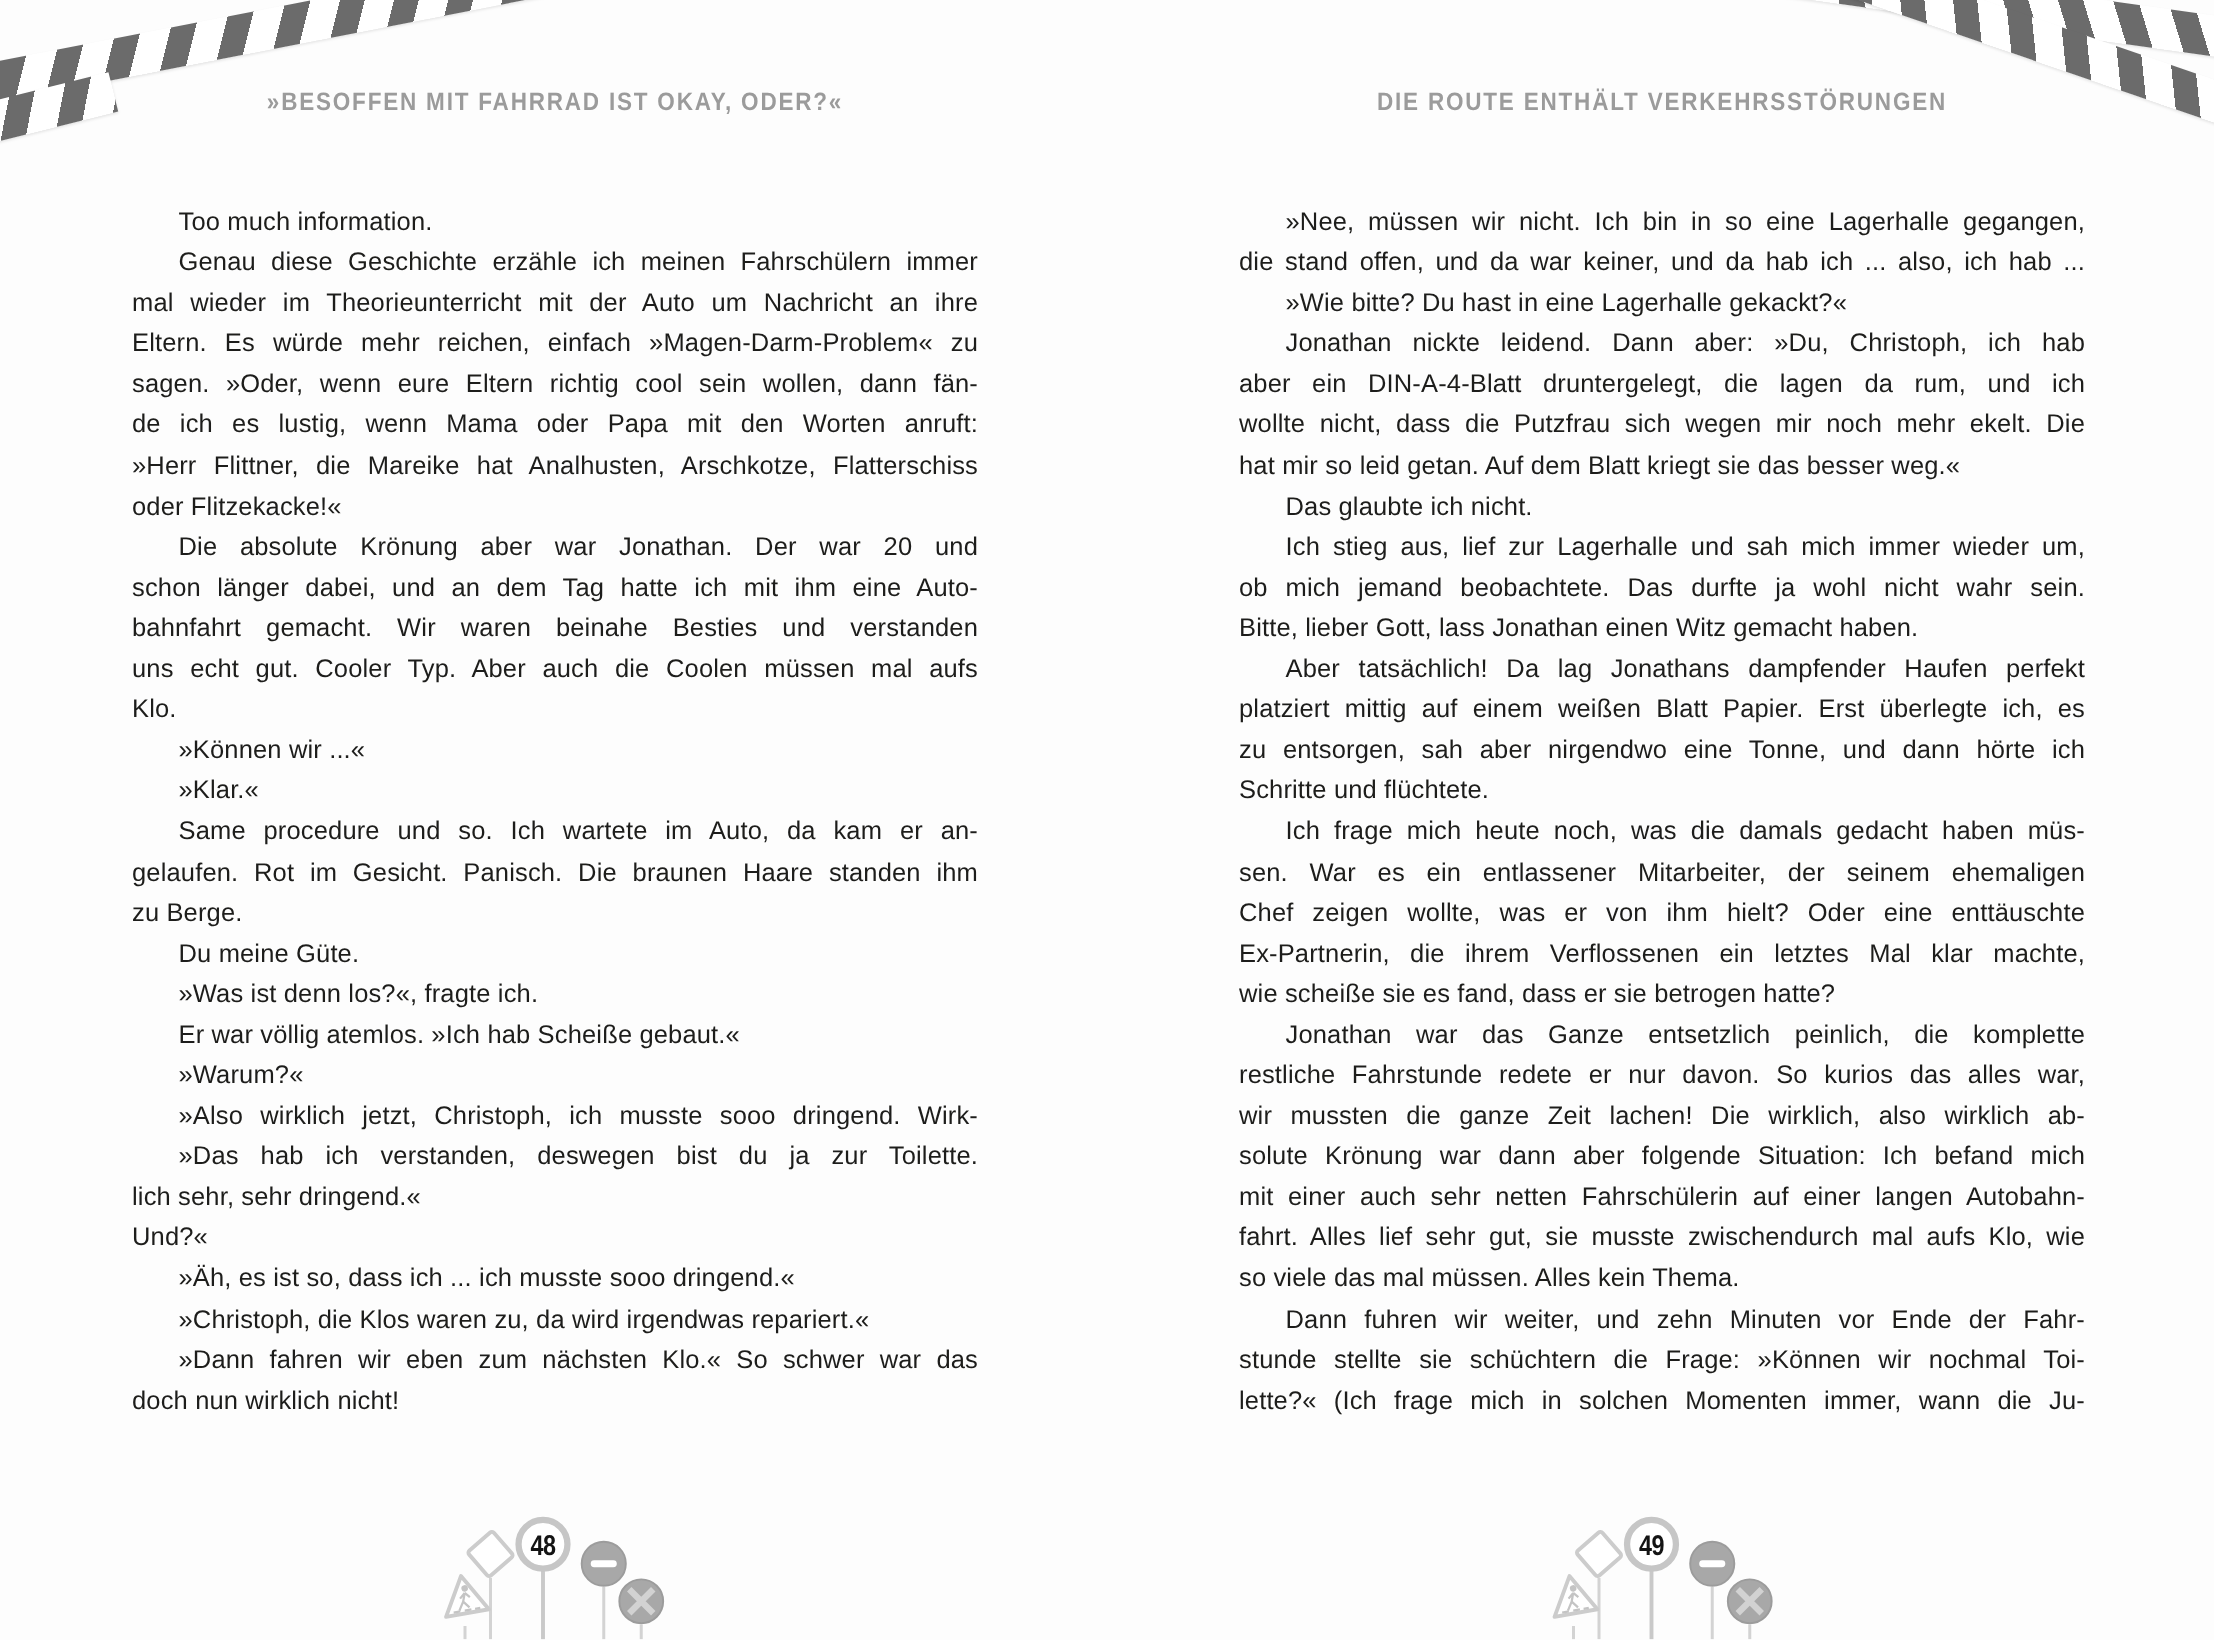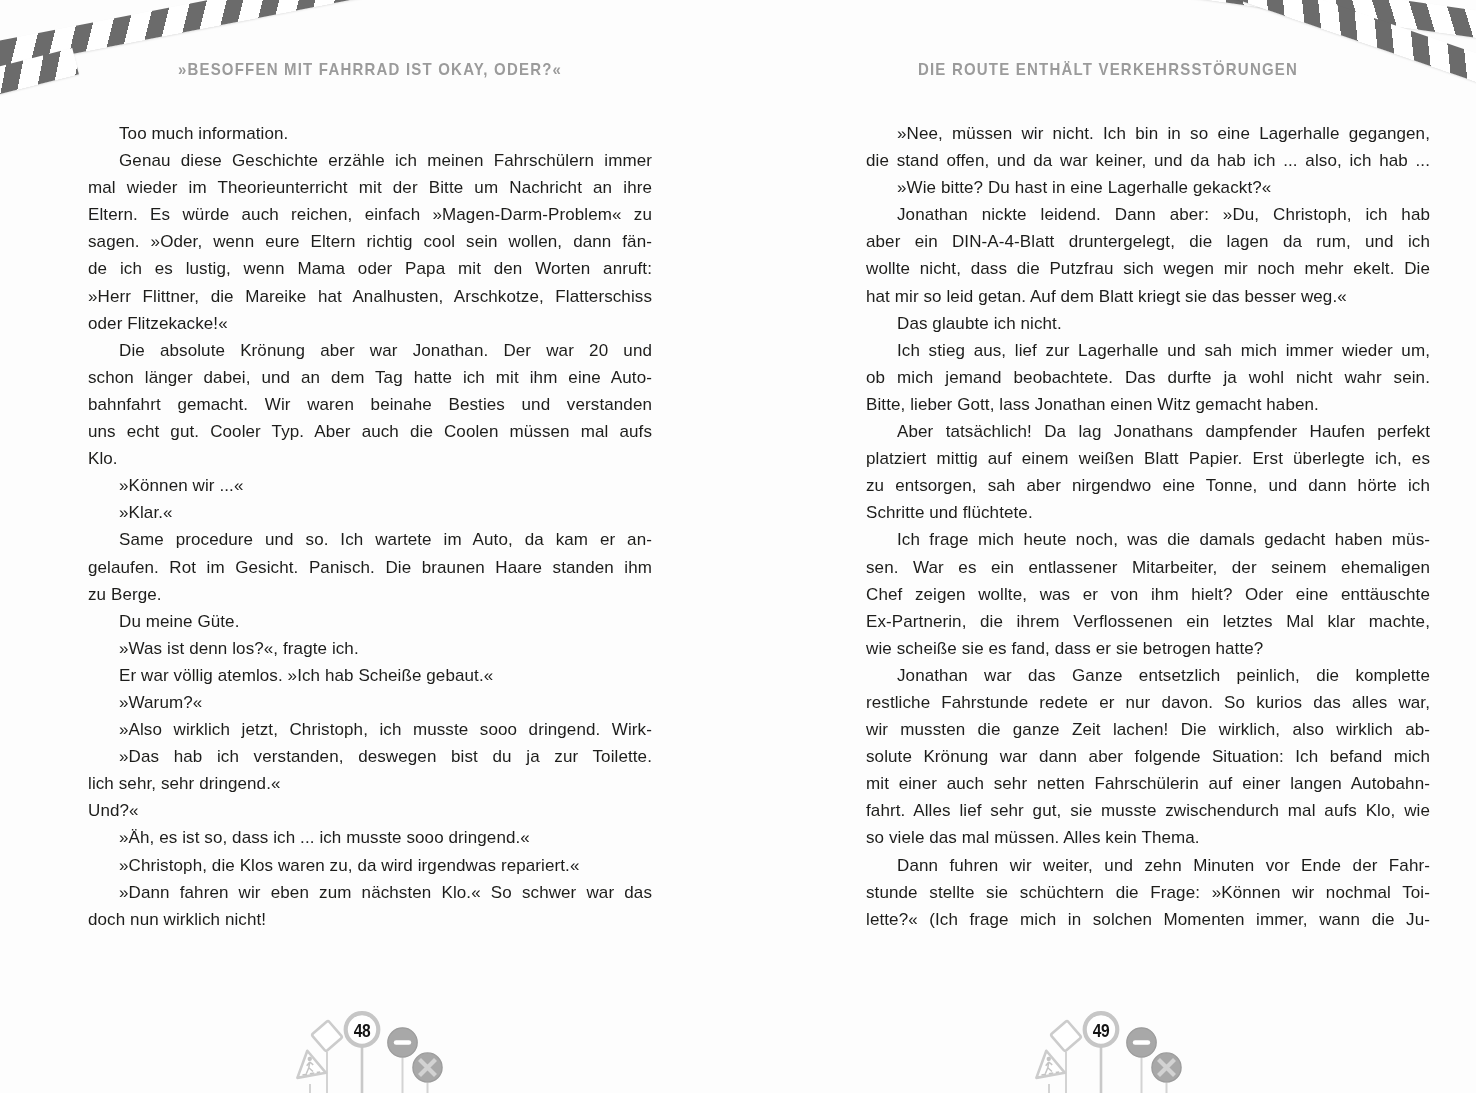--- a/index.html
+++ b/index.html
@@ -32,26 +32,26 @@
     font-size:15px;font-weight:700;letter-spacing:1.2px;
     color:var(--header-text,#9b9b9b);
     transform:scaleY(1.12);transform-origin:center top;
     white-space:nowrap;
   }
   .running-header.left{left:88px;}
   .running-header.right{left:826px;}
 
   
   .body-col{
-    position:absolute;top:120px;width:564px;
+    position:absolute;top:134px;width:564px;
     color:var(--body-text,#1d1d1b);
     font-size:17px;letter-spacing:0.1px;
   }
   .body-col.left{left:88px;}
-  .body-col.right{left:826px;margin-left:40px;}
+  .body-col.right{left:826px;}
   .line{height:27.1px;line-height:27.1px;}
   .line.indent{text-indent:31px;}
   .line.just{text-align:justify;text-align-last:justify;}
 
   
   .cluster{position:absolute;top:999px;width:200px;height:94px;}
   .cluster.left{left:264px;}
   .cluster.right{left:1003px;}
   .post{stroke:var(--sign-post,#d3d3d3);stroke-width:2;}
   .post.main{stroke:#c9c9c9;stroke-width:2.6;}
@@ -77,22 +77,22 @@
   <div class="tape t2"></div>
   <div class="tape t3"></div>
   <div class="tape t4"></div>
 
   <div class="running-header left">»BESOFFEN MIT FAHRRAD IST OKAY, ODER?«</div>
   <div class="running-header right">DIE ROUTE ENTHÄLT VERKEHRSSTÖRUNGEN</div>
 
   <div class="body-col left">
       <div class="line indent">Too much information.</div>
       <div class="line indent just">Genau diese Geschichte erzähle ich meinen Fahrschülern immer</div>
-      <div class="line just">mal wieder im Theorieunterricht mit der Bitte um Nachricht an ihre</div>
-      <div class="line just">Eltern. Es würde auch reichen, einfach »Magen-Darm-Problem« zu</div>
+      <div class="line just">mal wieder im Theorieunterricht mit der Auto um Nachricht an ihre</div>
+      <div class="line just">Eltern. Es würde mehr reichen, einfach »Magen-Darm-Problem« zu</div>
       <div class="line just">sagen. »Oder, wenn eure Eltern richtig cool sein wollen, dann fän-</div>
       <div class="line just">de ich es lustig, wenn Mama oder Papa mit den Worten anruft:</div>
       <div class="line just">»Herr Flittner, die Mareike hat Analhusten, Arschkotze, Flatterschiss</div>
       <div class="line">oder Flitzekacke!«</div>
       <div class="line indent just">Die absolute Krönung aber war Jonathan. Der war 20 und</div>
       <div class="line just">schon länger dabei, und an dem Tag hatte ich mit ihm eine Auto-</div>
       <div class="line just">bahnfahrt gemacht. Wir waren beinahe Besties und verstanden</div>
       <div class="line just">uns echt gut. Cooler Typ. Aber auch die Coolen müssen mal aufs</div>
       <div class="line">Klo.</div>
       <div class="line indent">»Können wir ...«</div>

